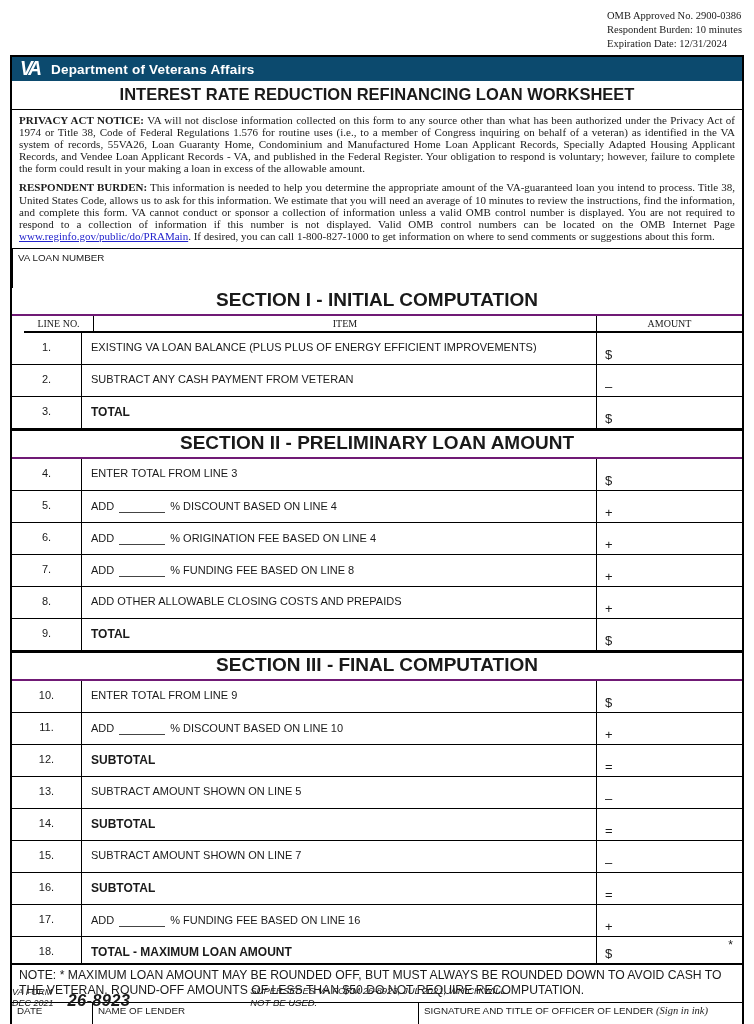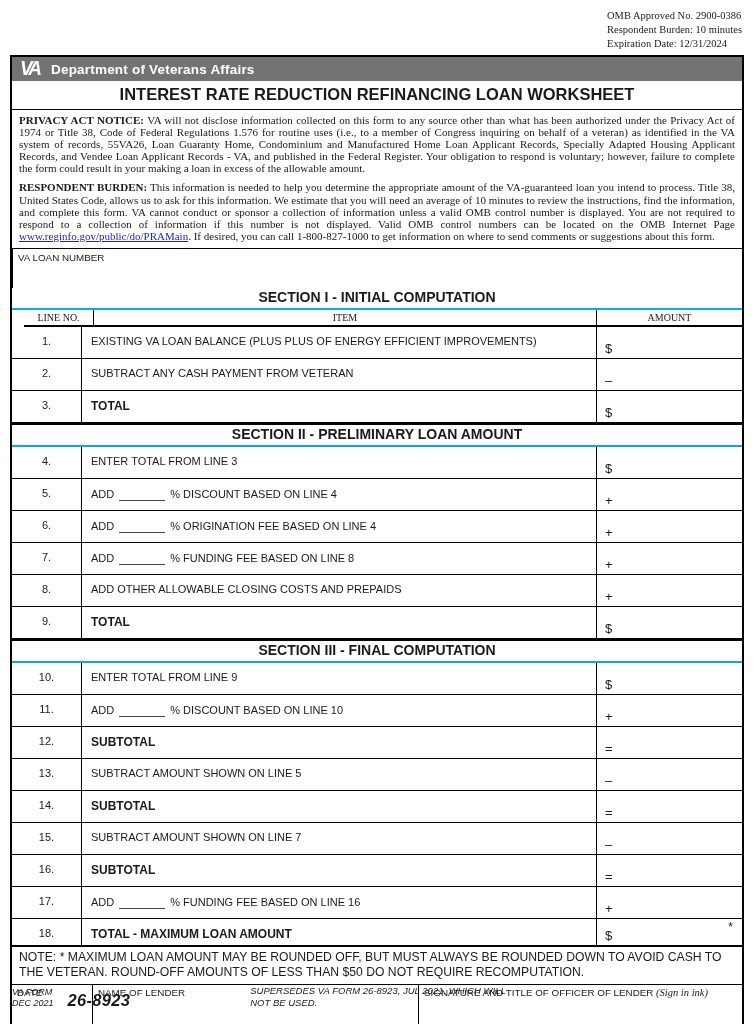--- a/index.html
+++ b/index.html
@@ -8,21 +8,21 @@
   .page { position: relative; width: 754px; height: 776px; }
 
   
   .omb { position: absolute; top: 9px; right: 12px; font-size: 10.5px; line-height: 1.35;
     font-family: "Liberation Serif", serif; }
 
   
   .form { position: absolute; top: 55px; left: 10px; right: 10px;
     border: 2px solid #000; border-bottom-width: 3px; background: #fff; }
 
-  .black-bar { background: #737373; color: #fff; height: 24px; display: flex; align-items: center;
+  .black-bar { background: #0c4a6e; color: #fff; height: 24px; display: flex; align-items: center;
     padding-left: 8px; font-family: "Liberation Sans", sans-serif; }
   .va-logo { font-family: "Liberation Sans", sans-serif; font-weight: bold; font-style: italic;
     font-size: 19px; letter-spacing: -3px; margin-right: 12px; transform: scaleY(1.05); }
   .agency { font-size: 13.5px; font-weight: bold; letter-spacing: .2px; }
 
   .title-row { text-align: center; font-family: "Liberation Sans", sans-serif; font-weight: bold;
     font-size: 16.5px; padding: 4px 0 5px; border-bottom: 1.5px solid #000; }
 
   .notices { padding: 4px 7px 6px; font-size: 11px; line-height: 1.1; text-align: justify; }
   .notices p + p { margin-top: 7px; }
@@ -30,21 +30,21 @@
   a.plain-link { color: #2222cc; text-decoration: underline; cursor: pointer; }
 
   .note-row { display: flex; border-top: 1.5px solid #000; min-height: 40px; }
   .note-cell { flex: 1; padding: 10px 8px 6px; font-size: 12.3px; }
   .vln-cell { width: 192px; border-left: 1.5px solid #000; padding: 3px 5px;
     font-family: "Liberation Sans", sans-serif; font-size: 9.8px; }
   .vln-value { height: 20px; }
 
   
   .section-title { text-align: center; font-family: "Liberation Sans", sans-serif; font-weight: bold;
-    font-size: 14px; padding: 1px 0 3px; border-top: 2px solid #000; border-bottom: 2px solid #0ea5e9; }
+    font-size: 19px; padding: 1px 0 3px; border-top: 2px solid #000; border-bottom: 2px solid #701a75; }
   .section-title:first-child { border-top: none; }
   .cols { display: flex; border-bottom: 2px solid #000; height: 17px;
     font-family: Liberation Serif, serif; font-size: 10px; margin-left: 12px; }
   .hcell { display: flex; align-items: center; justify-content: center; }
   .row { display: flex; height: 32px; border-bottom: 1px solid #000;
     font-family: "Liberation Sans", sans-serif; font-size: 11px; }
   .row--final { height: 26px; border-bottom: none; }
   .c-line { width: 70px; border-right: 1px solid #000; text-align: center; padding-top: 8px; }
   .cols .c-line { padding-top: 0; }
   .c-item { flex: 1; border-right: 1px solid #000; padding: 8px 4px 0 9px; }

